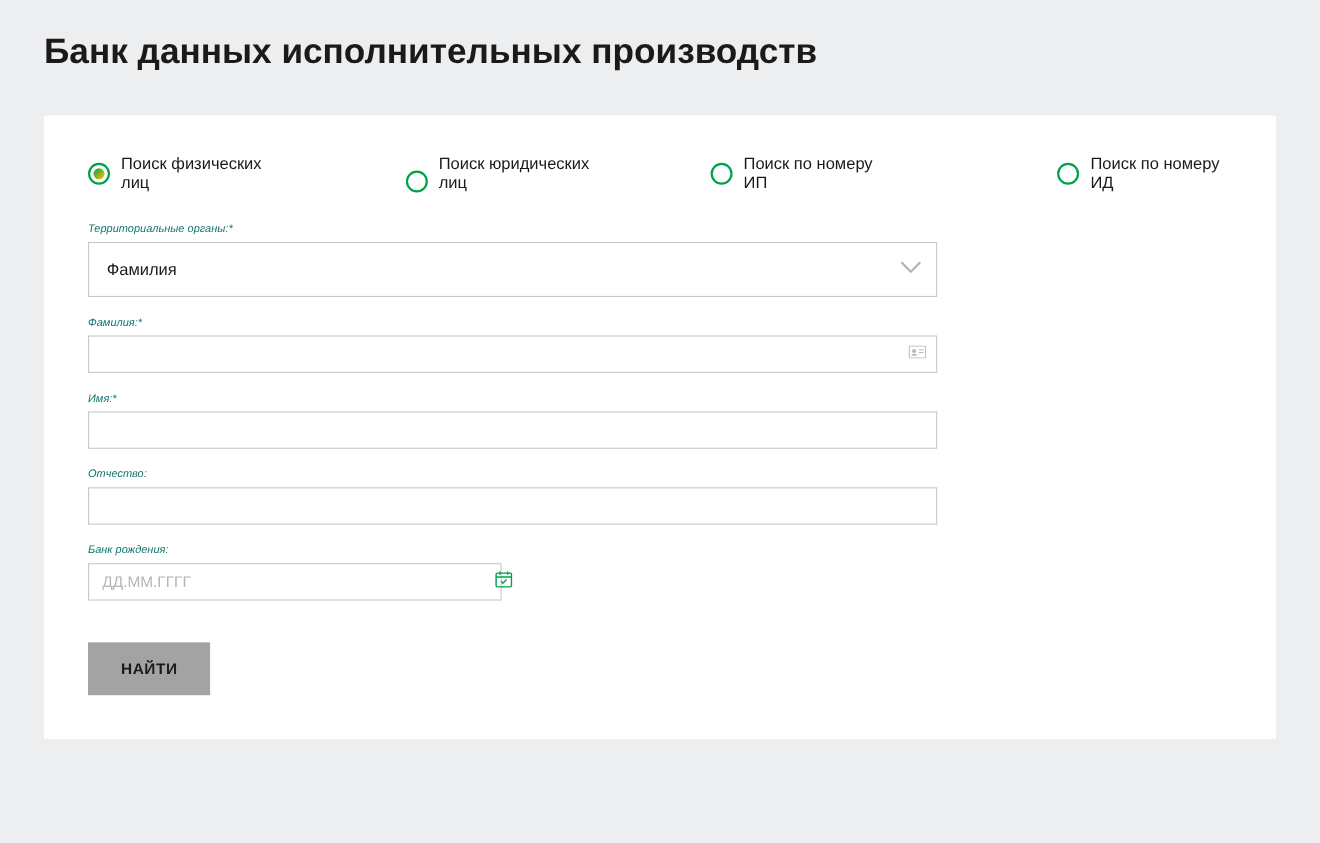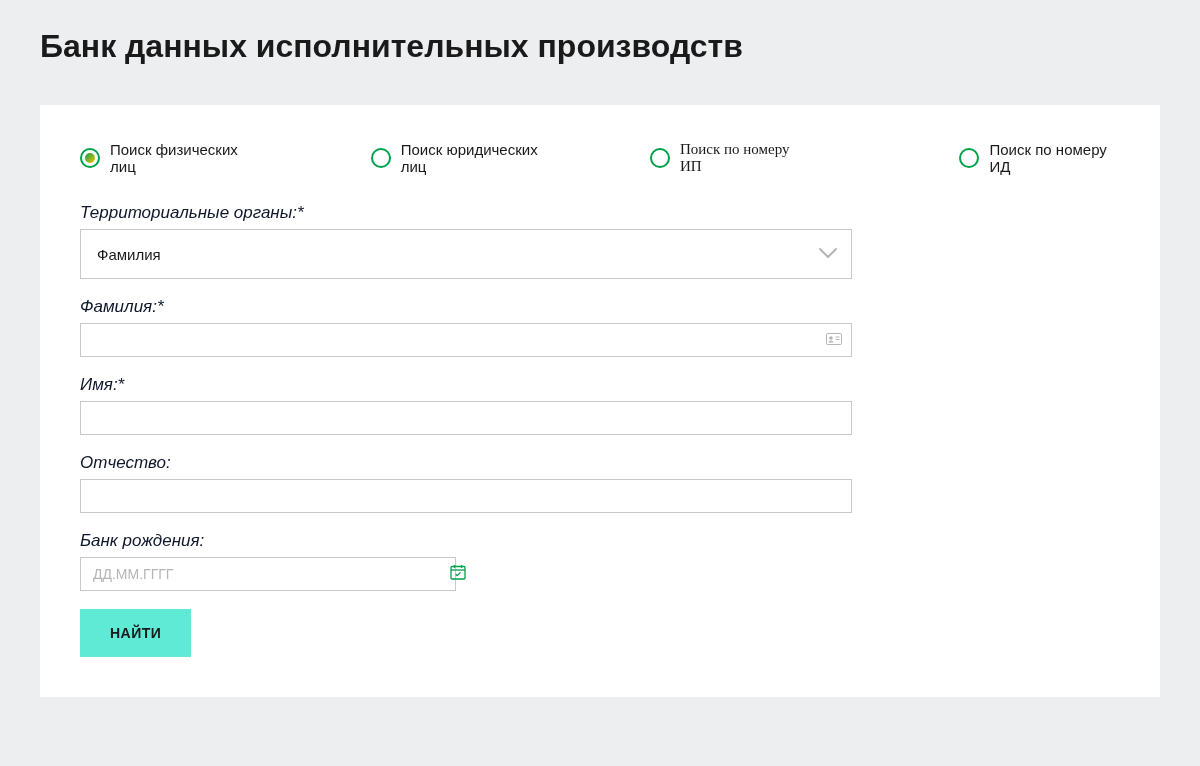--- a/index.html
+++ b/index.html
@@ -31,22 +31,22 @@
     }
     .radio-option {
       display: flex;
       align-items: center;
       gap: 10px;
       cursor: pointer;
       font-size: 15px;
       color: #1a1a1a;
     }
     .radio-option:nth-child(1) { margin-right: 100px; }
-    .radio-option:nth-child(2) { margin-right: 80px; }
-    .radio-option:nth-child(3) { margin-right: 140px; font-family: Liberation Serif, serif; }
+    .radio-option:nth-child(2) { margin-right: 80px; align-items: flex-end; }
+    .radio-option:nth-child(3) { margin-right: 140px; }
     .radio-circle {
       width: 20px;
       height: 20px;
       border: 2px solid #00a14b;
       border-radius: 50%;
       display: flex;
       align-items: center;
       justify-content: center;
       flex-shrink: 0;
     }
@@ -55,23 +55,23 @@
       width: 10px;
       height: 10px;
       background: linear-gradient(135deg, #00a14b 0%, #ffc400 100%);
       border-radius: 50%;
     }
     .form-group {
       margin-bottom: 18px;
     }
     .form-label {
       display: block;
-      font-size: 17px;
+      font-size: 10px;
       font-style: italic;
-      color: #0f172a;
+      color: #0f766e;
       margin-bottom: 6px;
     }
     .select-wrapper {
       position: relative;
       width: 772px;
     }
     .select-box {
       width: 100%;
       height: 50px;
       border: 1px solid #c8c8c8;
@@ -130,28 +130,29 @@
     }
     .calendar-icon {
       position: absolute;
       right: 10px;
       top: 50%;
       transform: translateY(-50%);
       cursor: pointer;
     }
     .submit-btn {
       display: inline-block;
-      background: #5eead4;
+      background: #a3a3a3;
       border: none;
       padding: 16px 30px;
       font-size: 14px;
       font-weight: 700;
       letter-spacing: 0.5px;
       color: #1a1a1a;
       cursor: pointer;
+      margin-top: 20px;
       text-transform: uppercase;
     }
   </style>
 </head>
 <body>
 
 <h1 class="page-title">Банк данных исполнительных производств</h1>
 
 <div class="form-card">
 

